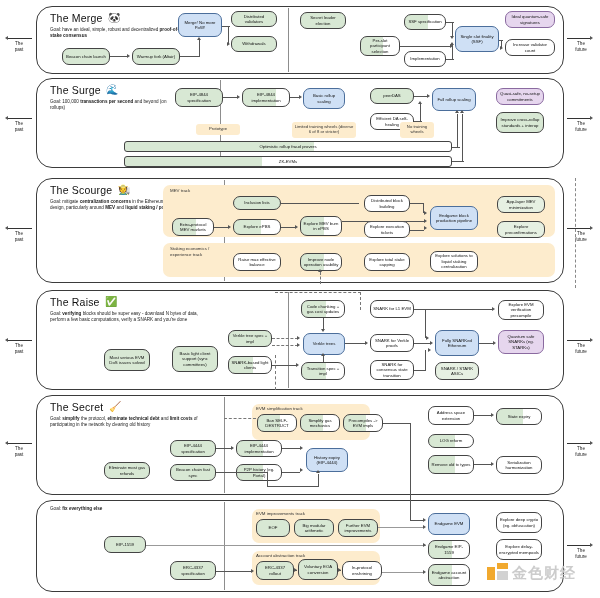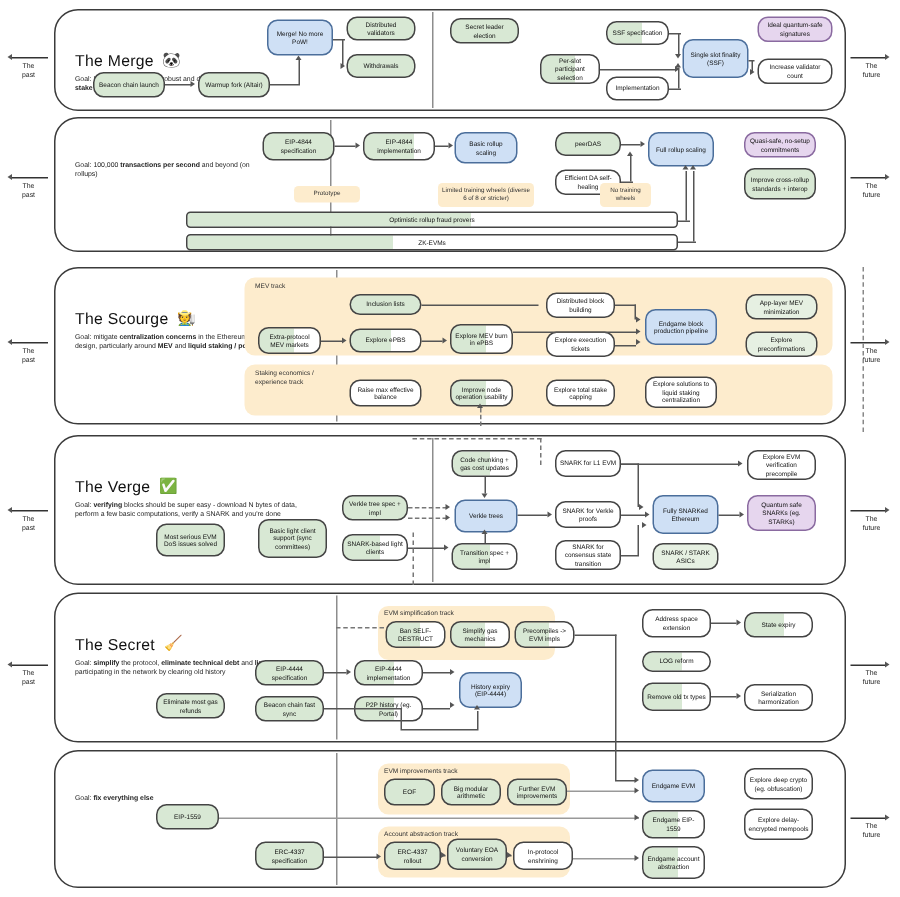--- a/index.html
+++ b/index.html
@@ -7,21 +7,21 @@
   .canvas{position:relative;width:600px;height:598px;}
 
   
   .section{position:absolute;border:1px solid #3b3b3b;border-radius:16px;background:#fff;box-sizing:border-box;}
   .divider{position:absolute;top:0;bottom:0;width:0;border-left:1px solid #8d8d8d;}
 
   .sec-title{font-size:10.5px;font-weight:400;color:#111;letter-spacing:.2px;}
   .sec-goal{font-size:4.6px;line-height:6.4px;color:#222;width:132px;}
   .sec-goal b{font-weight:700;}
   .sec-emoji{font-size:10px;line-height:10px;}
-  .head{position:absolute;margin-top:23px;}
+  .head{position:absolute;}
   .head-row{display:flex;align-items:center;gap:6px;margin-bottom:3px;}
 
   
   .node{position:absolute;box-sizing:border-box;border:1px solid #444;border-radius:4px;
         display:flex;align-items:center;justify-content:center;text-align:center;
         font-size:4.3px;line-height:5.4px;padding:1px 2px;color:#111;}
   .n-green{background:#d8e8d4;}
   .n-green-l{background:#e6f0e2;}
   .n-blue{background:#cfe0f5;border-color:#4b6e9b;}
   .n-purple{background:#e6d6ee;border-color:#8a6aa0;}
@@ -160,20 +160,24 @@
   <div class="edge v" style="left:452px;top:45px;height:14px;"></div>
   <div class="arrow-u" style="left:450px;top:42px;"></div>
   <div class="edge h" style="left:499px;top:40px;width:4px;"></div>
   <div class="edge v" style="left:501px;top:40px;height:8px;"></div>
   <div class="arrow" style="left:500px;top:46px;"></div>
 
   <div class="section" style="left:36px;top:78px;width:528px;height:90px;"></div>
   <div class="divider" style="left:220px;top:80px;height:86px;"></div>
 
   <div class="head" style="left:50px;top:84px;">
+    <div class="head-row">
+      <span class="sec-title">The Surge</span>
+      <span class="sec-emoji">🌊</span>
+    </div>
     <div class="sec-goal">Goal: 100,000 <b>transactions per second</b> and beyond (on rollups)</div>
   </div>
 
   <div class="node n-green n-round" style="left:175px;top:88px;width:48px;height:19px;">EIP-4844 specification</div>
   <div class="node n-split70 n-round" style="left:242px;top:88px;width:48px;height:19px;">EIP-4844 implementation</div>
   <div class="node n-blue n-round" style="left:303px;top:88px;width:42px;height:21px;">Basic rollup scaling</div>
   <div class="node n-green n-round" style="left:370px;top:88px;width:44px;height:16px;">peerDAS</div>
   <div class="node n-white n-round" style="left:370px;top:113px;width:44px;height:17px;">Efficient DA self-healing</div>
   <div class="node n-blue n-round" style="left:432px;top:88px;width:44px;height:23px;">Full rollup scaling</div>
   <div class="node n-purple n-round" style="left:496px;top:88px;width:48px;height:17px;">Quasi-safe, no-setup commitments</div>
@@ -247,21 +251,21 @@
   <div class="arrow" style="left:424px;top:226px;"></div>
   <div class="dash-v" style="left:320px;top:272px;height:12px;"></div>
   <div class="arrow-u" style="left:318px;top:269px;"></div>
   <div class="dash-v" style="left:575px;top:178px;height:110px;border-color:#888;"></div>
 
   <div class="section" style="left:36px;top:290px;width:528px;height:100px;"></div>
   <div class="divider" style="left:288px;top:292px;height:96px;"></div>
 
   <div class="head" style="left:50px;top:296px;">
     <div class="head-row">
-      <span class="sec-title">The Verge</span>
+      <span class="sec-title">The Raise</span>
       <span class="sec-emoji">✅</span>
     </div>
     <div class="sec-goal" style="width:152px;">Goal: <b>verifying</b> blocks should be super easy - download N bytes of data, perform a few basic computations, verify a SNARK and you're done</div>
   </div>
 
   <div class="node n-green n-round" style="left:104px;top:349px;width:46px;height:22px;">Most serious EVM DoS issues solved</div>
   <div class="node n-green n-round" style="left:172px;top:346px;width:46px;height:26px;">Basic light client support (sync committees)</div>
   <div class="node n-green n-round" style="left:228px;top:330px;width:44px;height:17px;">Verkle tree spec + impl</div>
   <div class="node n-split n-round" style="left:228px;top:356px;width:44px;height:18px;">SNARK-based light clients</div>
 
@@ -393,14 +397,22 @@
   <div class="edge h" style="left:338px;top:570px;width:3px;"></div>
   <div class="arrow" style="left:338px;top:568px;"></div>
   <div class="edge h" style="left:378px;top:527px;width:46px;background:#999;"></div>
   <div class="arrow" style="left:423px;top:525px;"></div>
   <div class="edge h" style="left:382px;top:572px;width:42px;background:#999;"></div>
   <div class="arrow" style="left:423px;top:570px;"></div>
   <div class="edge v" style="left:410px;top:498px;height:22px;"></div>
   <div class="edge h" style="left:410px;top:520px;width:14px;"></div>
   <div class="arrow" style="left:423px;top:518px;"></div>
 
+  <div class="wm" style="left:487px;top:563px;">
+    <div class="wm-mark">
+      <div style="position:absolute;left:0;top:4px;width:8px;height:13px;background:#f0a21e;"></div>
+      <div style="position:absolute;left:10px;top:0px;width:11px;height:6px;background:#f0a21e;"></div>
+      <div style="position:absolute;left:10px;top:8px;width:11px;height:9px;background:#cfcfcf;"></div>
+    </div>
+    <div class="wm-txt">金色财经</div>
+  </div>
 
 </div>
 
 </body></html>

